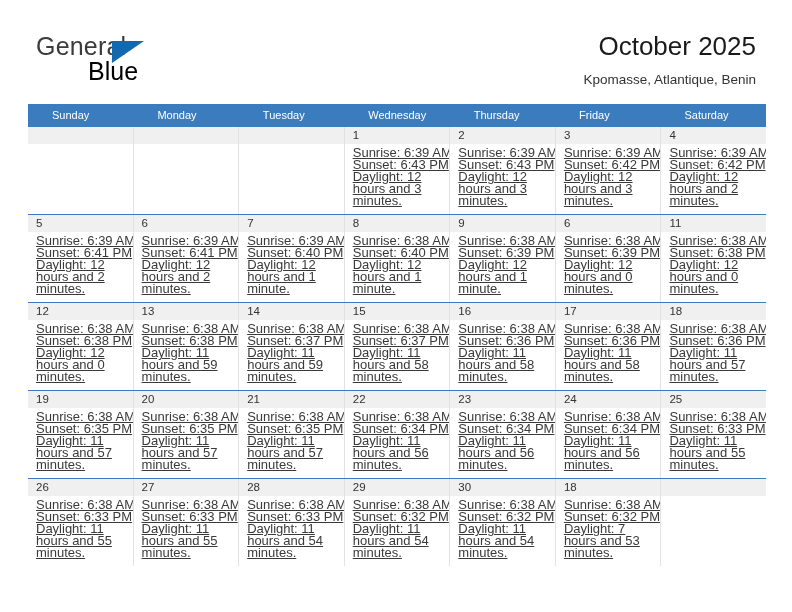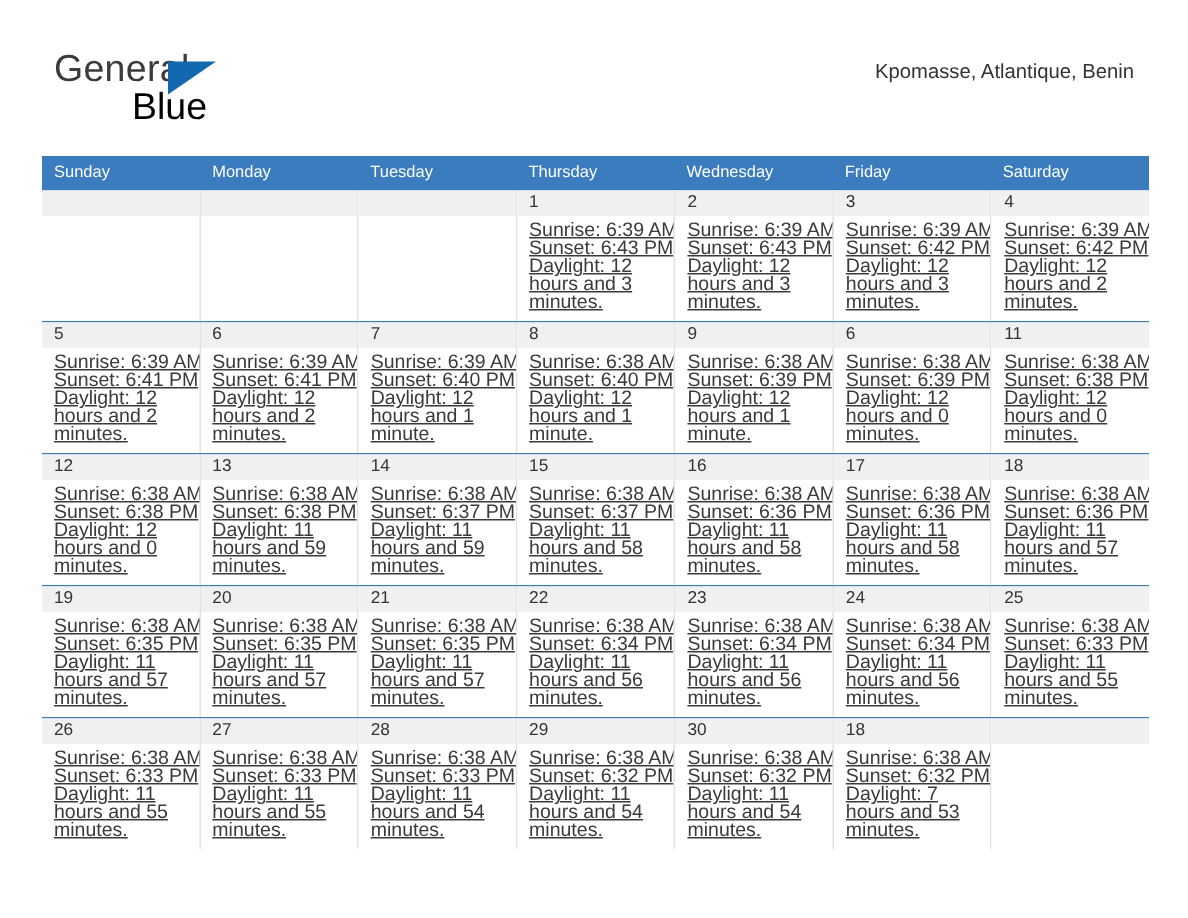--- a/index.html
+++ b/index.html
@@ -92,21 +92,21 @@
   .weekhead {
     display: flex;
     background: #3a7cbe;
     height: 22px;
   }
   .weekhead .wh {
     flex: 1 1 0;
     color: #ffffff;
     font-size: 11px;
     line-height: 22px;
-    padding-left: 8px;
+    padding-left: 24px;
     box-sizing: border-box;
     white-space: nowrap;
     overflow: hidden;
   }
   .week {
     display: flex;
     border-top: 1.5px solid #3a7cbe;
     height: 88px;
     box-sizing: border-box;
   }
@@ -156,32 +156,33 @@
 
 <div class="page">
 
   <div class="header">
     <div class="brand">
       <span class="brand-line1">General</span>
       <span class="brand-tri"></span>
       <span class="brand-line2">Blue</span>
     </div>
     <div class="title-block">
+      <div class="cal-title">October 2025</div>
       <div class="cal-subtitle">Kpomasse, Atlantique, Benin</div>
     </div>
   </div>
 
   <div class="calendar">
 
     <div class="weekhead">
       <div class="wh">Sunday</div>
       <div class="wh">Monday</div>
       <div class="wh">Tuesday</div>
+      <div class="wh">Wednesday</div>
       <div class="wh">Thursday</div>
-      <div class="wh">Wednesday</div>
       <div class="wh">Friday</div>
       <div class="wh">Saturday</div>
     </div>
 
     <div class="week">
       <div class="daycell empty">
         <span class="daynum"></span>
         <div class="dinfo">
           <div></div>
           <div></div>

